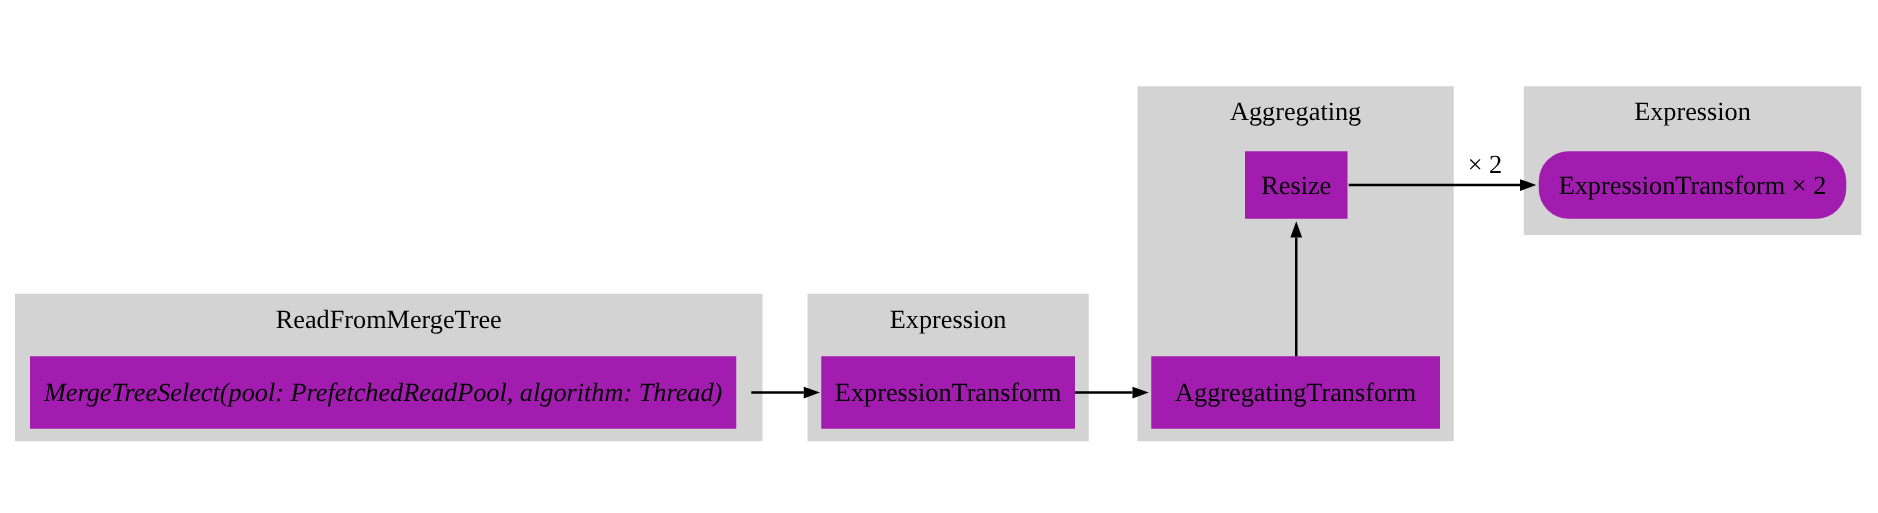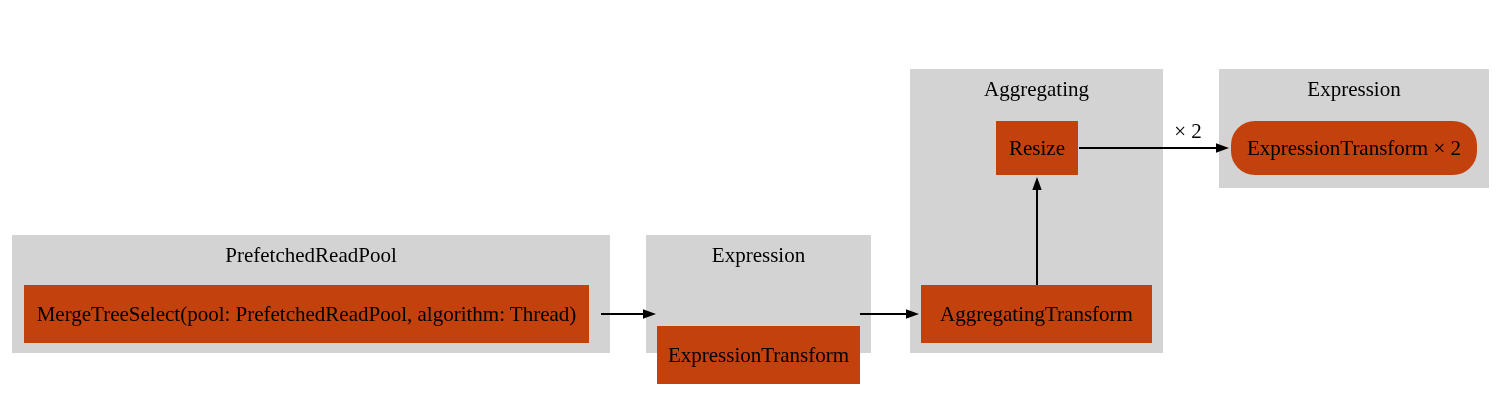--- a/index.html
+++ b/index.html
@@ -26,35 +26,35 @@
     right: 0;
     top: 6px;
     height: 28px;
     line-height: 28px;
     text-align: center;
     font-size: 21px;
     white-space: nowrap;
   }
   .node {
     position: absolute;
-    background: #c2410c;
+    background: #a21caf;
     display: flex;
     align-items: center;
     justify-content: center;
     font-size: 21px;
     white-space: nowrap;
   }
   
   .c-read  { left: 12px;   top: 235px; width: 598px; height: 118px; }
   .c-expr1 { left: 646px;  top: 235px; width: 225px; height: 118px; }
   .c-aggr  { left: 910px;  top: 69px;  width: 253px; height: 284px; }
   .c-expr2 { left: 1219px; top: 69px;  width: 270px; height: 119px; }
   
-  .n-mts   { left: 12px; top: 50px;  width: 565px; height: 58px; }
-  .n-et    { left: 11px; top: 50px;  width: 203px; height: 58px; margin-top: 41px; }
+  .n-mts   { left: 12px; top: 50px;  width: 565px; height: 58px; font-style: italic; }
+  .n-et    { left: 11px; top: 50px;  width: 203px; height: 58px; }
   .n-at    { left: 11px; top: 216px; width: 231px; height: 58px; text-align: right; }
   .n-rs    { left: 86px; top: 52px;  width: 82px;  height: 54px; }
   .n-etx2  { left: 12px; top: 52px;  width: 246px; height: 54px; border-radius: 24px; }
   .edges-overlay {
     position: absolute;
     left: 0;
     top: 0;
     width: 1502px;
     height: 410px;
     pointer-events: none;
@@ -69,21 +69,21 @@
     line-height: 26px;
     white-space: nowrap;
   }
 </style>
 </head>
 <body>
 
 <div class="canvas">
 
   <div class="cluster c-read">
-    <div class="cluster-title">PrefetchedReadPool</div>
+    <div class="cluster-title">ReadFromMergeTree</div>
     <div class="node n-mts">MergeTreeSelect(pool: PrefetchedReadPool, algorithm: Thread)</div>
   </div>
 
   <div class="cluster c-expr1">
     <div class="cluster-title">Expression</div>
     <div class="node n-et">ExpressionTransform</div>
   </div>
 
   <div class="cluster c-aggr">
     <div class="cluster-title">Aggregating</div>

